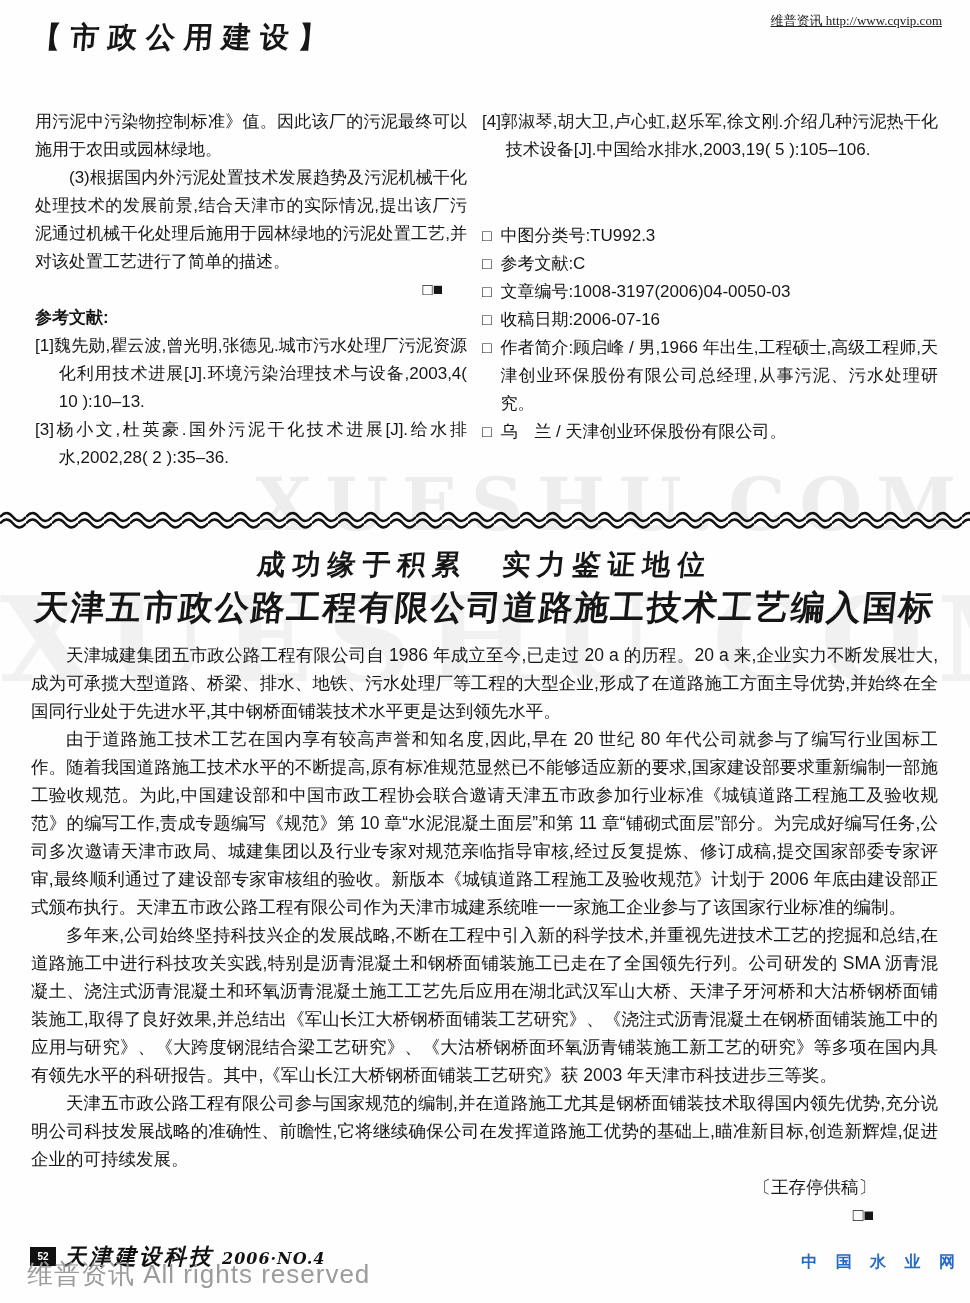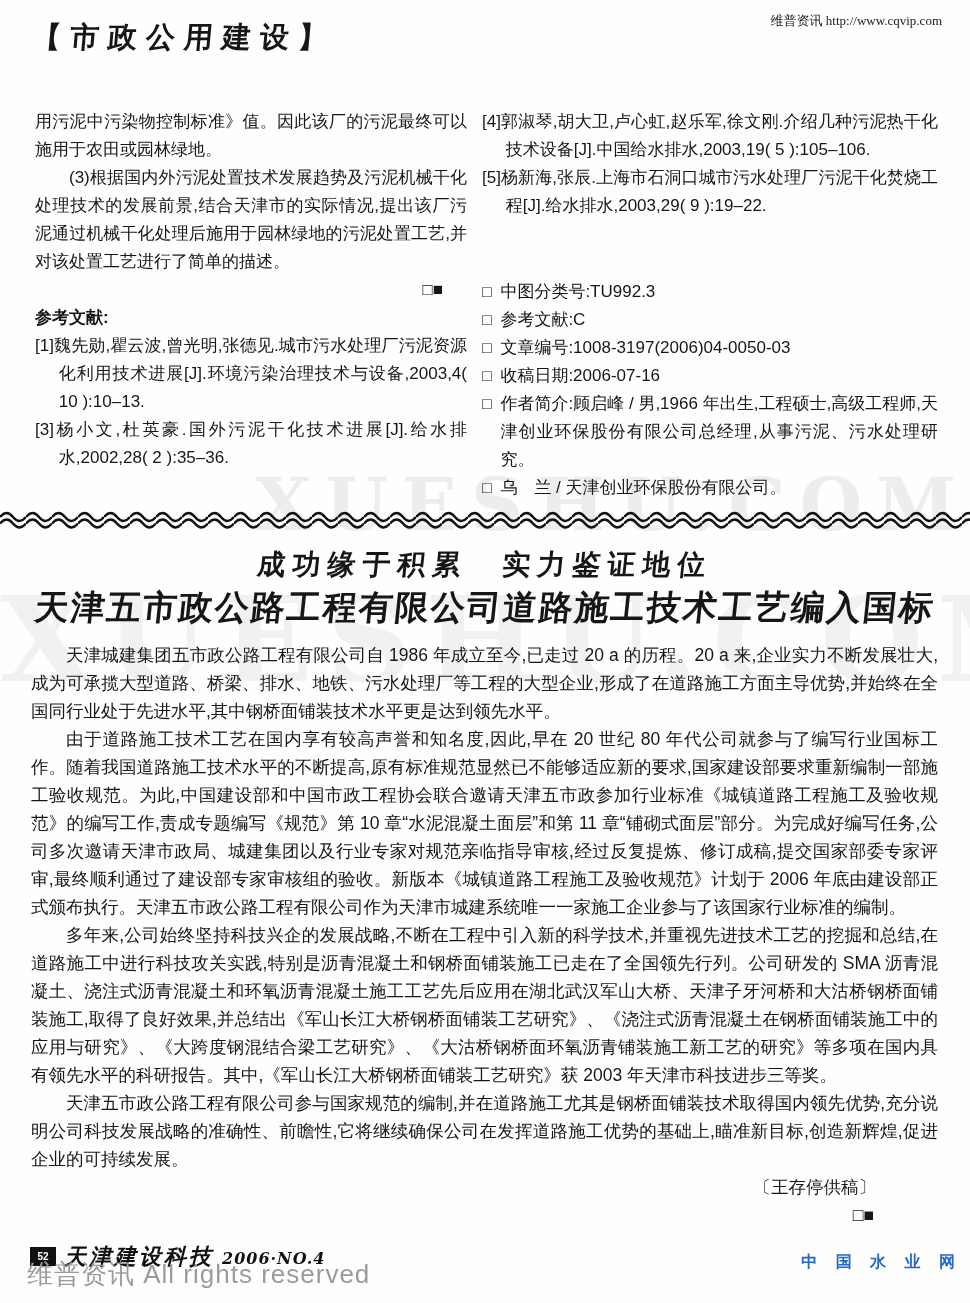--- a/index.html
+++ b/index.html
@@ -12,21 +12,21 @@
   
   .wm{
     position:absolute; left:0; width:100%; text-align:right;
     font-family:"DejaVu Serif",serif; font-weight:bold;
     color:rgba(160,160,160,0.18); letter-spacing:14px; z-index:1; white-space:nowrap;
   }
   .wm-top{top:462px; font-size:72px;}
   .wm-mid{top:570px; font-size:118px; color:rgba(160,160,160,0.14);}
   
   .cqvip{position:absolute; top:12px; right:28px; font-size:13px;
-    font-family:"Liberation Serif",serif; color:#222;}
+    font-family:"Liberation Serif",serif; color:#222;text-decoration:underline;}
   .section-tag{
     position:absolute; top:18px; left:32px; font-size:29px; font-weight:bold;
     letter-spacing:9px; font-family:"DejaVu Serif",serif; transform:skewX(-5deg);
   }
   
   .col{position:absolute; top:108px; font-size:17px; line-height:28px;
     text-align:justify; text-justify:inter-ideograph;}
   .col-left{left:35px; width:432px;}
   .col-right{left:482px; width:456px;}
   .col p{margin:0;}
@@ -96,21 +96,20 @@
     <p>用污泥中污染物控制标准》值。因此该厂的污泥最终可以施用于农田或园林绿地。</p>
     <p class="indent">(3)根据国内外污泥处置技术发展趋势及污泥机械干化处理技术的发展前景,结合天津市的实际情况,提出该厂污泥通过机械干化处理后施用于园林绿地的污泥处置工艺,并对该处置工艺进行了简单的描述。</p>
     <p class="endmarks">□■</p>
     <p class="refs-heading">参考文献:</p>
     <p class="ref">[1]魏先勋,瞿云波,曾光明,张德见.城市污水处理厂污泥资源化利用技术进展[J].环境污染治理技术与设备,2003,4( 10 ):10–13.</p>
     <p class="ref">[3]杨小文,杜英豪.国外污泥干化技术进展[J].给水排水,2002,28( 2 ):35–36.</p>
   </div>
 
   <div class="col col-right layer">
     <p class="ref">[4]郭淑琴,胡大卫,卢心虹,赵乐军,徐文刚.介绍几种污泥热干化技术设备[J].中国给水排水,2003,19( 5 ):105–106.</p>
-    <p class="ref">[5]杨新海,张辰.上海市石洞口城市污水处理厂污泥干化焚烧工程[J].给水排水,2003,29( 9 ):19–22.</p>
 
     <div class="meta">
       <p class="meta-item">
         <span class="bullet">□</span>
         <span class="meta-text">中图分类号:TU992.3</span>
       </p>
       <p class="meta-item">
         <span class="bullet">□</span>
         <span class="meta-text">参考文献:C</span>
       </p>

